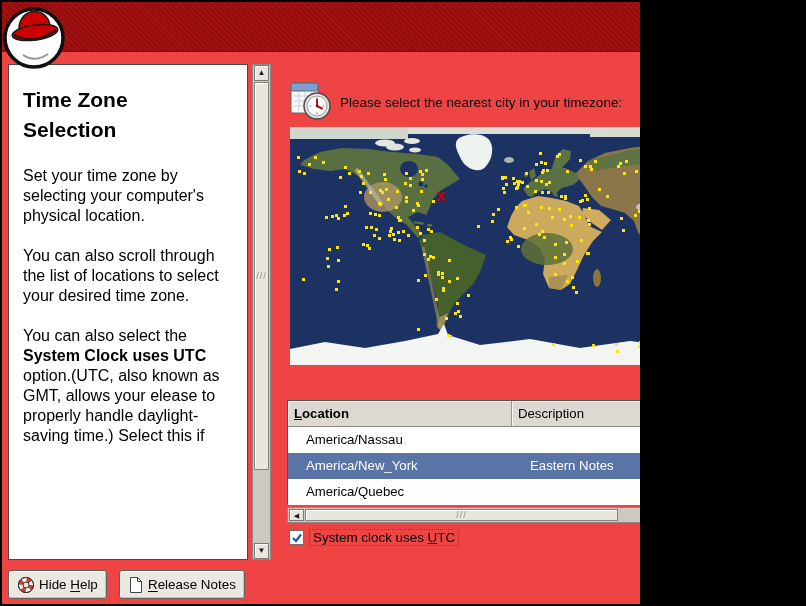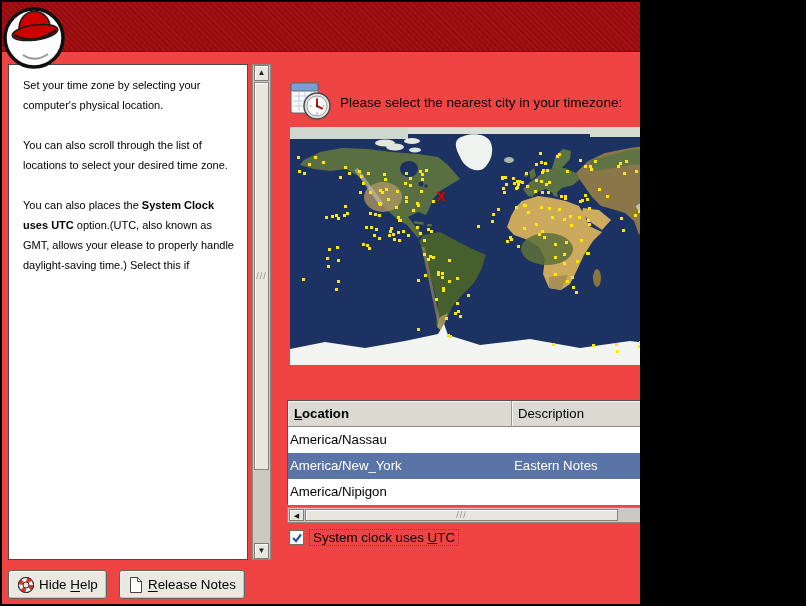--- a/index.html
+++ b/index.html
@@ -19,21 +19,21 @@
   #brand .b { font-weight:bold; }
   #brand .l { font-weight:normal; opacity:.96; }
   #logo { position:absolute; left:1px; top:0; width:64px; height:72px; z-index:20; }
 
   
   #help-panel { position:absolute; left:6px; top:62px; width:240px; height:496px;
                 background:#fff; border:1px solid #4b4843; overflow:hidden;
                 padding:10px 6px 0 12px; }
   #help-title { font-size:21px; font-weight:bold; line-height:30px;
                 margin:10px 0 21px 2px; color:#000; width:180px; }
-  #help-paragraphs p { font-size:11px; line-height:20px; margin:0 0 20px 2px; color:#000; }
+  #help-paragraphs p { font-size:16px; line-height:20px; margin:0 0 20px 2px; color:#000; }
 
   .vscroll { background:#ccc9c2; border:1px solid #8d8a83; }
   #help-scrollbar { position:absolute; left:250px; top:62px; width:19px; height:496px; }
   .sb-btn { position:absolute; left:1px; width:15px; height:16px; background:#e9e6e0;
             border:1px solid #7d7a74; color:#1c1c1c; font-size:8px; line-height:14px;
             text-align:center; box-shadow:inset 1px 1px 0 #fff; }
   .sb-thumb { position:absolute; left:1px; width:15px; background:#e9e6e0;
               border:1px solid #87847d; box-shadow:inset 1px 1px 0 #fff;
               display:flex; align-items:center; justify-content:center;
               color:#928e86; font-size:9px; letter-spacing:1px; }
@@ -59,21 +59,21 @@
               background:#fff; border:1px solid #55524b; }
   #tz-head { display:flex; height:26px; background:#dcd9d2; }
   .th { font-size:13.2px; line-height:25px; padding-left:6px; color:#000;
         border-right:1px solid #9a968e; border-bottom:1px solid #8d8a82;
         box-shadow:inset 1px 1px 0 #f6f4f0; }
   .th-loc  { width:224px;font-weight:bold; }
   .th-desc { flex:1; border-right:none; }
   #tz-rows { height:78px; overflow:hidden; }
   .trow { display:flex; height:26px; background:#fff; color:#000; }
   .trow.selected { color:#fff; }
-  .td { font-size:13.2px; line-height:26px; padding-left:2px; white-space:nowrap;
+  .td { font-size:13.2px; line-height:26px; padding-left:18px; white-space:nowrap;
         overflow:hidden; }
   .td-loc { width:224px; }
   .td-desc { flex:1; }
 
   #tz-vscroll { position:absolute; left:773px; top:398px; width:17px; height:104px; }
   #tz-sb-up    { top:0; }
   #tz-sb-down  { bottom:0; }
   #tz-sb-thumb { top:17px; height:50px; }
 
   #tz-hscroll { position:absolute; left:285px; top:505px; width:505px; height:16px;
@@ -119,24 +119,25 @@
   </div>
   <svg id="logo" viewBox="0 0 64 72">
     <circle cx="31" cy="36" r="29" fill="#ffffff" stroke="#101010" stroke-width="3.5"></circle>
     <path d="M16,30 C15,16 24,8.5 33,9.5 C42,10.5 48,18 47,28 L47,31 C40,36 24,36 16,30 Z" fill="#cc0000" stroke="#1a1a1a" stroke-width="1.5"></path>
     <ellipse cx="32" cy="30.5" rx="23" ry="7.5" fill="#cc0000" stroke="#1a1a1a" stroke-width="1.5" transform="rotate(-8 32 30.5)"></ellipse>
     <path d="M11,33 Q32,44 53,28" stroke="#1a1a1a" stroke-width="2.5" fill="none"></path>
     <path d="M20,53 Q32,61 45,52" stroke="#444" stroke-width="2" fill="none" opacity=".55"></path>
   </svg>
 
   <div id="help-panel">
+    <div id="help-title">Time Zone Selection</div>
     <div id="help-paragraphs">
         <p><span>Set your time zone by selecting your computer's physical location.</span></p>
         <p><span>You can also scroll through the list of locations to select your desired time zone.</span></p>
-        <p><span>You can also places the </span><b>System Clock uses UTC</b><span> option.(UTC, also known as GMT, allows your elease to properly handle daylight-saving time.) Select this if</span></p>
+        <p><span>You can also select the </span><b>System Clock uses UTC</b><span> option.(UTC, also known as GMT, allows your elease to properly handle daylight-saving time.) Select this if</span></p>
       </div>
   </div>
   <div id="help-scrollbar" class="vscroll">
     <div id="help-sb-up" class="sb-btn">▲</div>
     <div id="help-sb-thumb" class="sb-thumb">///</div>
     <div id="help-sb-down" class="sb-btn">▼</div>
   </div>
 
   <svg id="prompt-icon" viewBox="0 0 44 44">
     <rect x="3" y="5" width="27" height="30" rx="2" fill="#fafafa" stroke="#666"></rect>
@@ -486,21 +487,21 @@
     <div id="tz-rows">
         <div class="trow">
           <div class="td td-loc">America/Nassau</div>
           <div class="td td-desc"></div>
         </div>
         <div class="trow selected" style="background: rgb(91, 116, 168);">
           <div class="td td-loc">America/New_York</div>
           <div class="td td-desc">Eastern Notes</div>
         </div>
         <div class="trow">
-          <div class="td td-loc">America/Nipigon</div>
+          <div class="td td-loc">America/Quebec</div>
         </div>
       </div>
   </div>
   <div id="tz-vscroll" class="vscroll">
     <div id="tz-sb-up" class="sb-btn">▲</div>
     <div id="tz-sb-thumb" class="sb-thumb">///</div>
     <div id="tz-sb-down" class="sb-btn">▼</div>
   </div>
   <div id="tz-hscroll">
     <div id="hsb-left" class="hsb-btn">◀</div>

